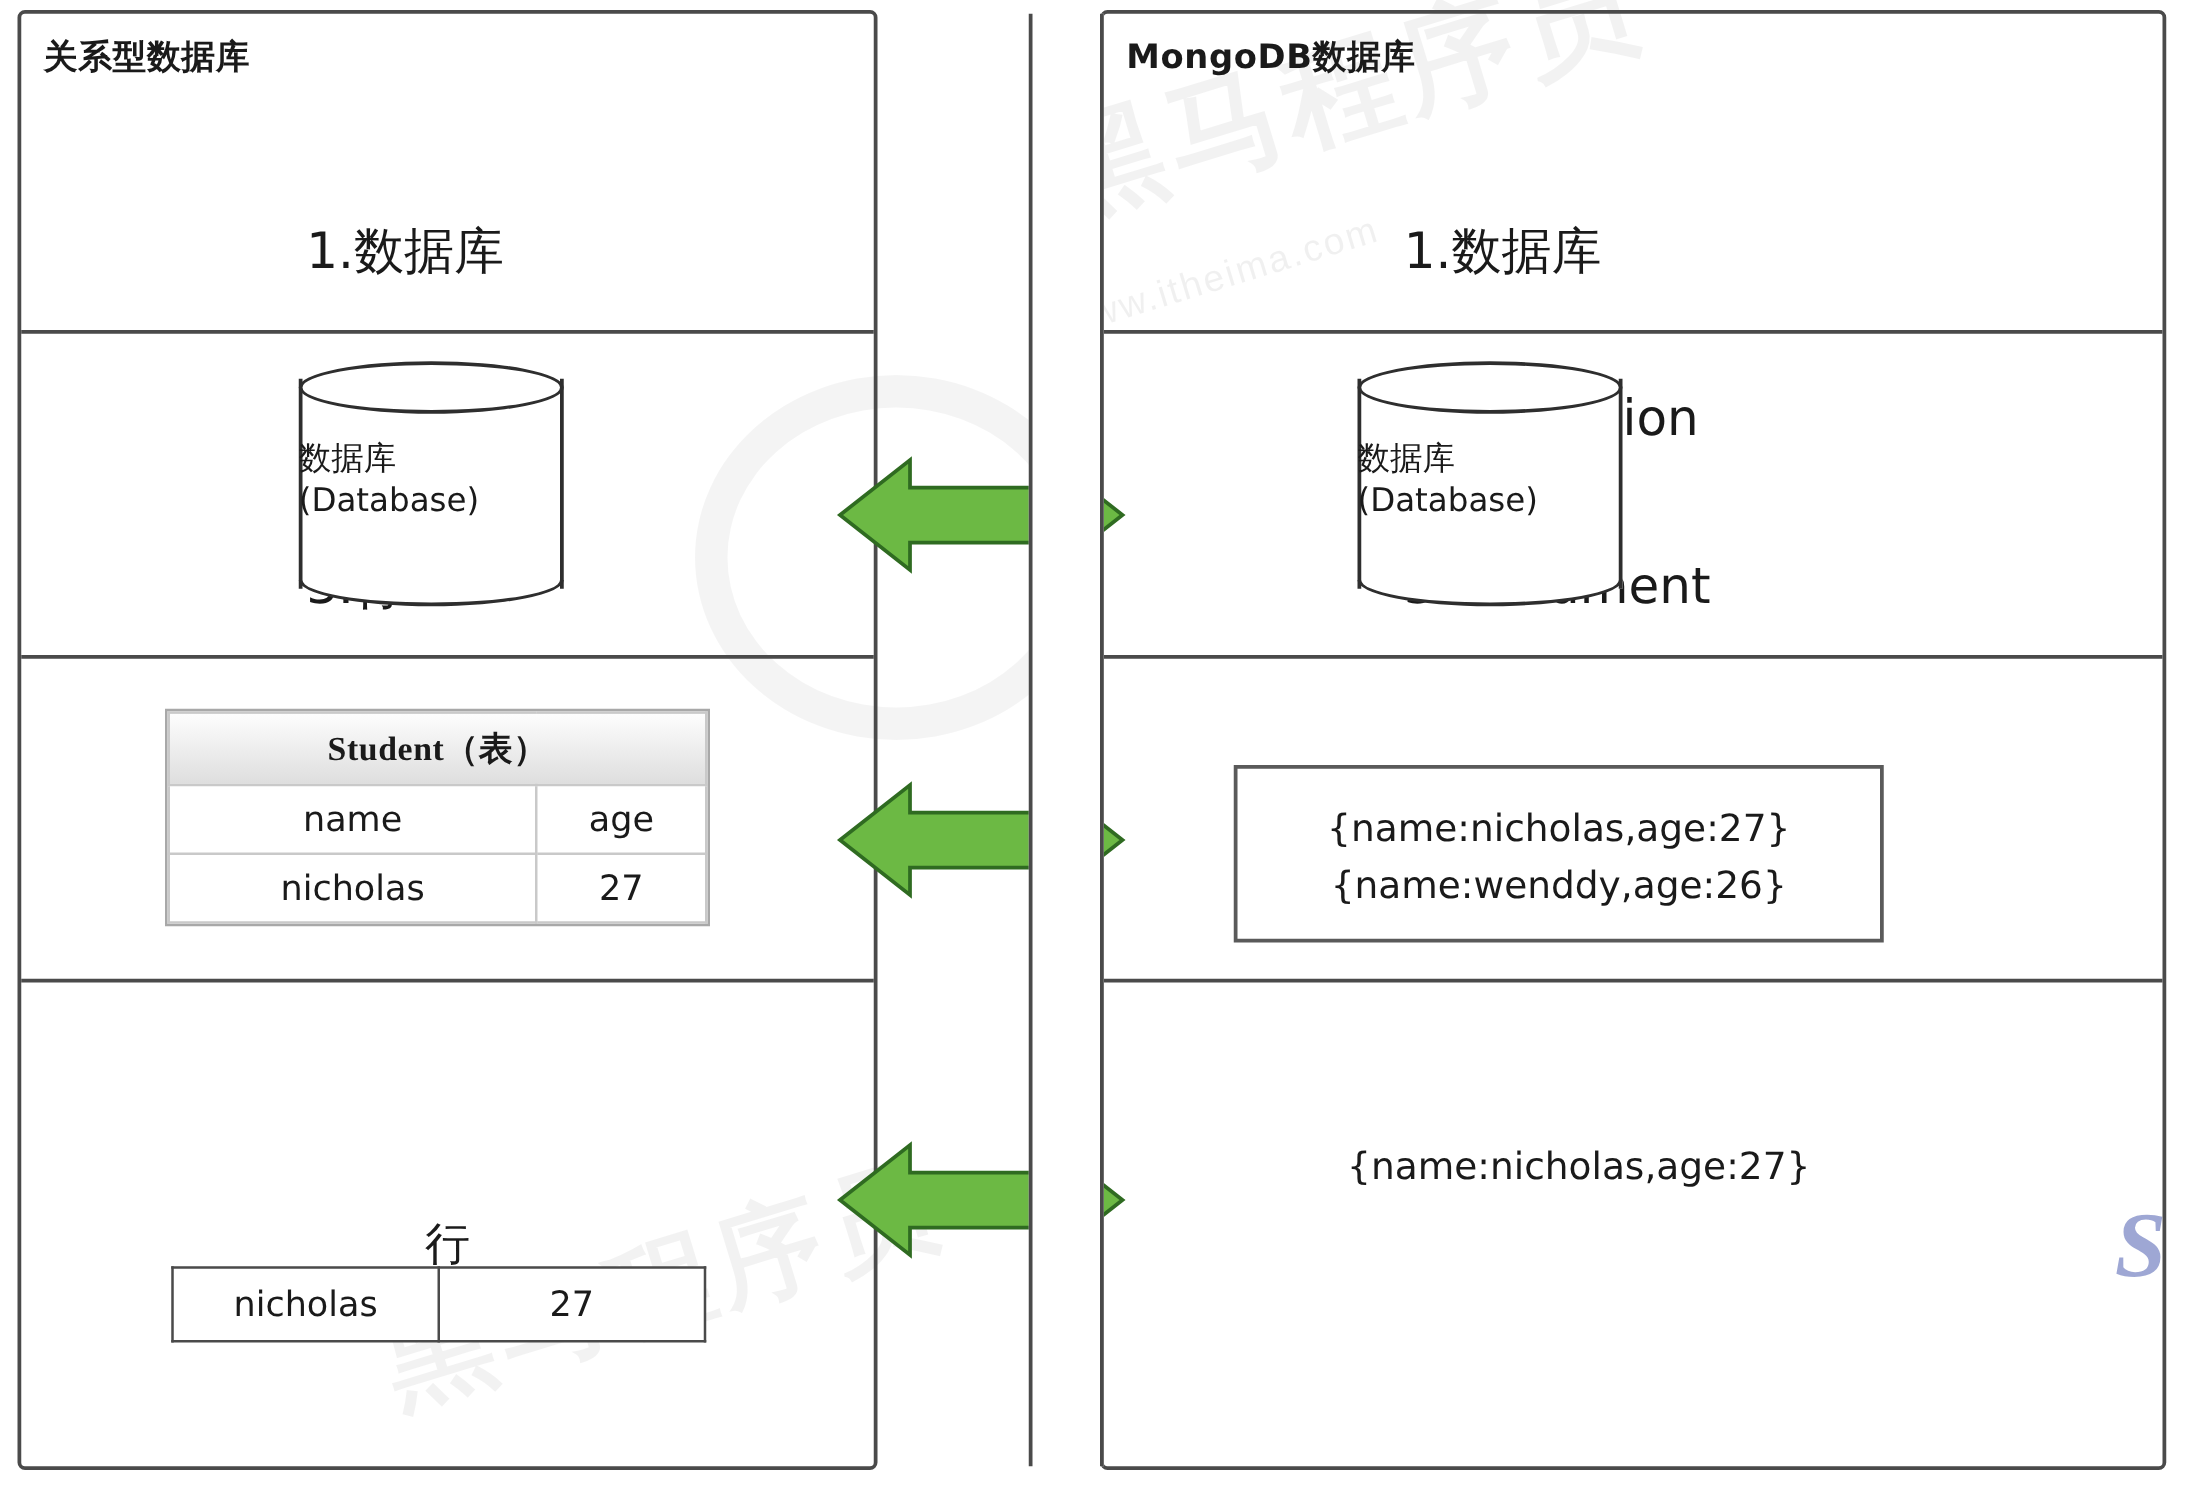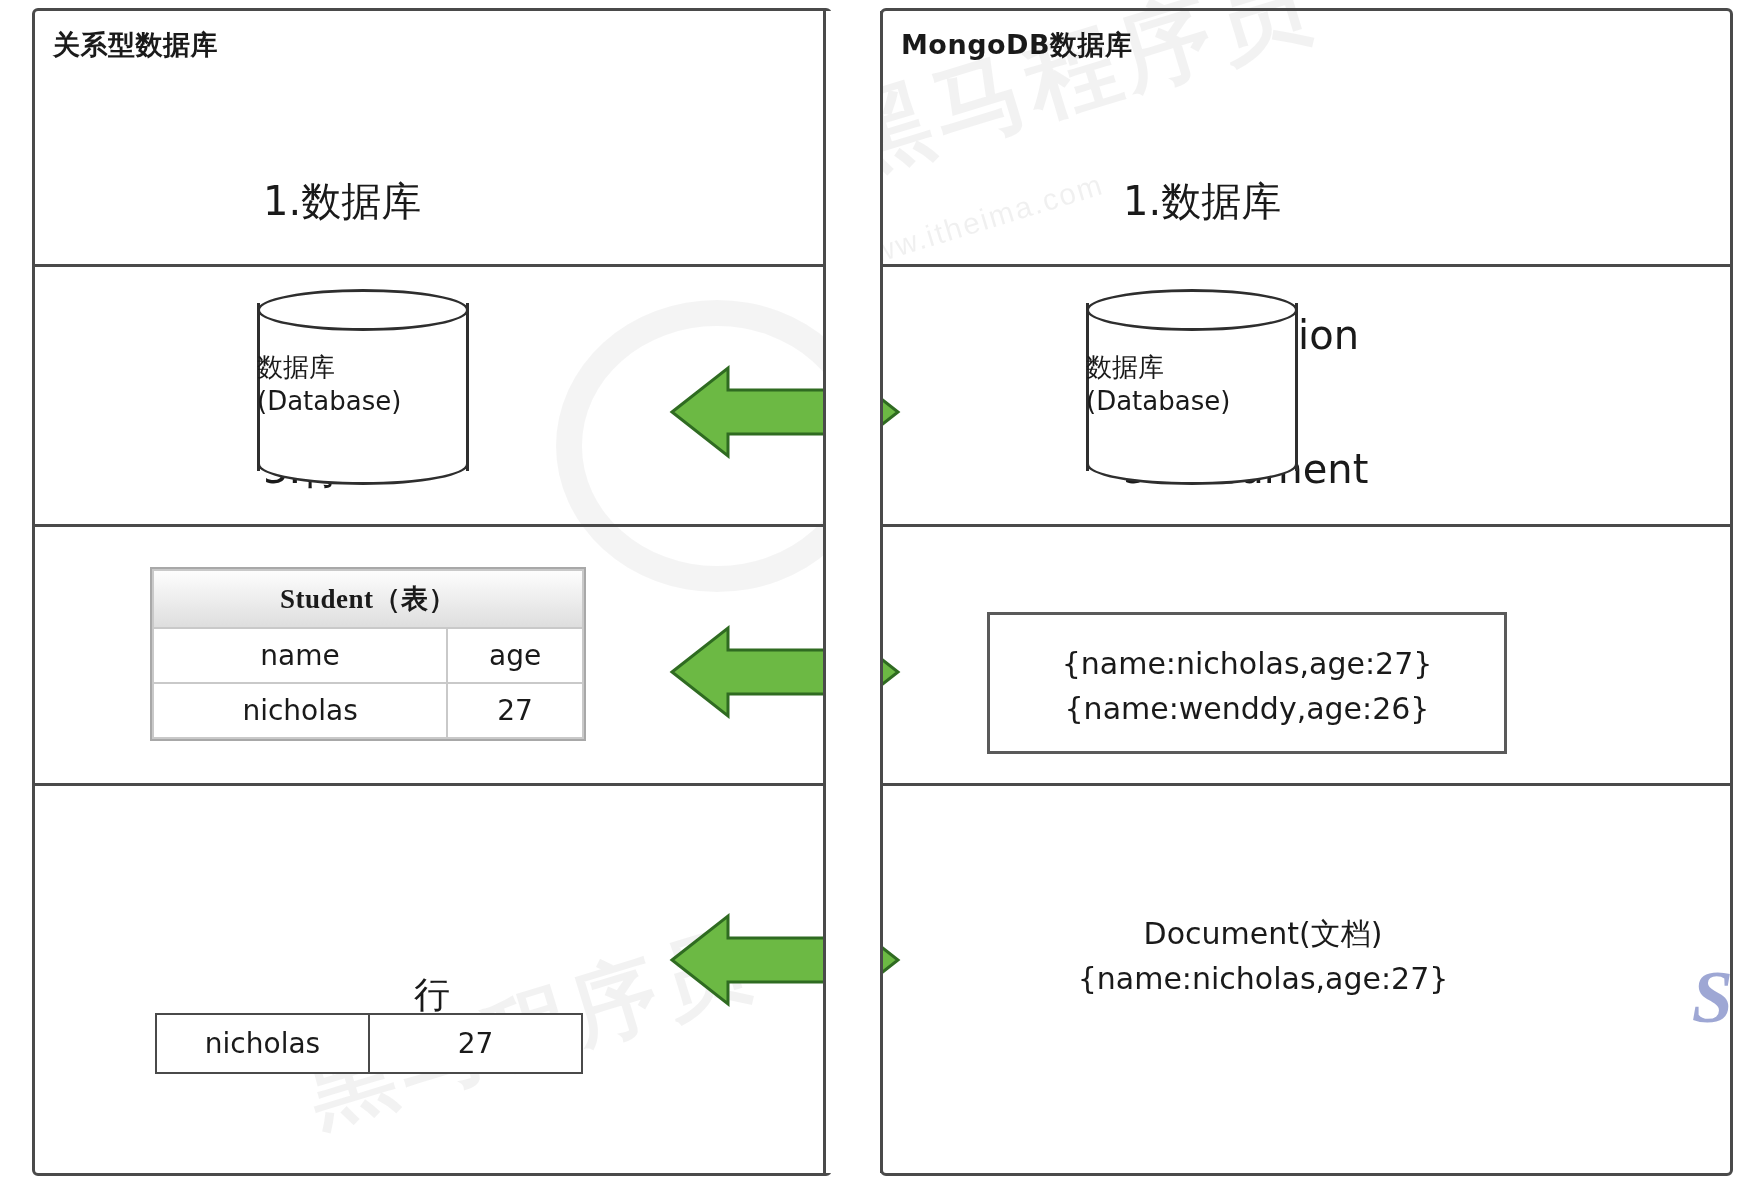--- a/index.html
+++ b/index.html
@@ -29,21 +29,21 @@
     color:rgba(40,60,160,.45);font-family:"Liberation Serif",serif;
     font-style:italic;font-weight:700;pointer-events:none;user-select:none;
   }
 
   
   .panel{
     position:absolute;top:8px;height:1168px;
     border:3px solid #4a4a4a;border-radius:6px;background:transparent;
     box-sizing:border-box;
   }
-  #panel-left{left:32px;width:800px;}
+  #panel-left{left:14px;width:688px;}
   #panel-right{left:880px;width:853px;}
 
   .panel-title{
     position:absolute;top:16px;left:18px;
     font-size:27px;font-weight:700;letter-spacing:.5px;
     font-family:"DejaVu Sans",sans-serif;
   }
 
   
   .divider{position:absolute;left:0;right:0;height:0;border-top:3px solid #4a4a4a;}
@@ -221,21 +221,20 @@
       </div>
     </div>
 
 
     <div class="docbox" style="left:104px;top:601px;width:520px;height:142px;padding-top:26px;">
       <div class="line">{name:nicholas,age:27}</div>
       <div class="line">{name:wenddy,age:26}</div>
     </div>
 
     <div class="plaindoc" style="left:60px;width:640px;top:900px;">
-      <div class="line">Document(文档)</div>
       <div class="line">{name:nicholas,age:27}</div>
     </div>
   </div>
 
   <div class="arrow" style="left:672px;top:360px;">
     <svg viewBox="0 0 226 104" preserveAspectRatio="none">
       <polygon points="0,52 56,8 56,30 170,30 170,8 226,52 170,96 170,74 56,74 56,96" fill="#6cb944" stroke="#2f6b21" stroke-width="3"></polygon>
     </svg>
   </div>
 

